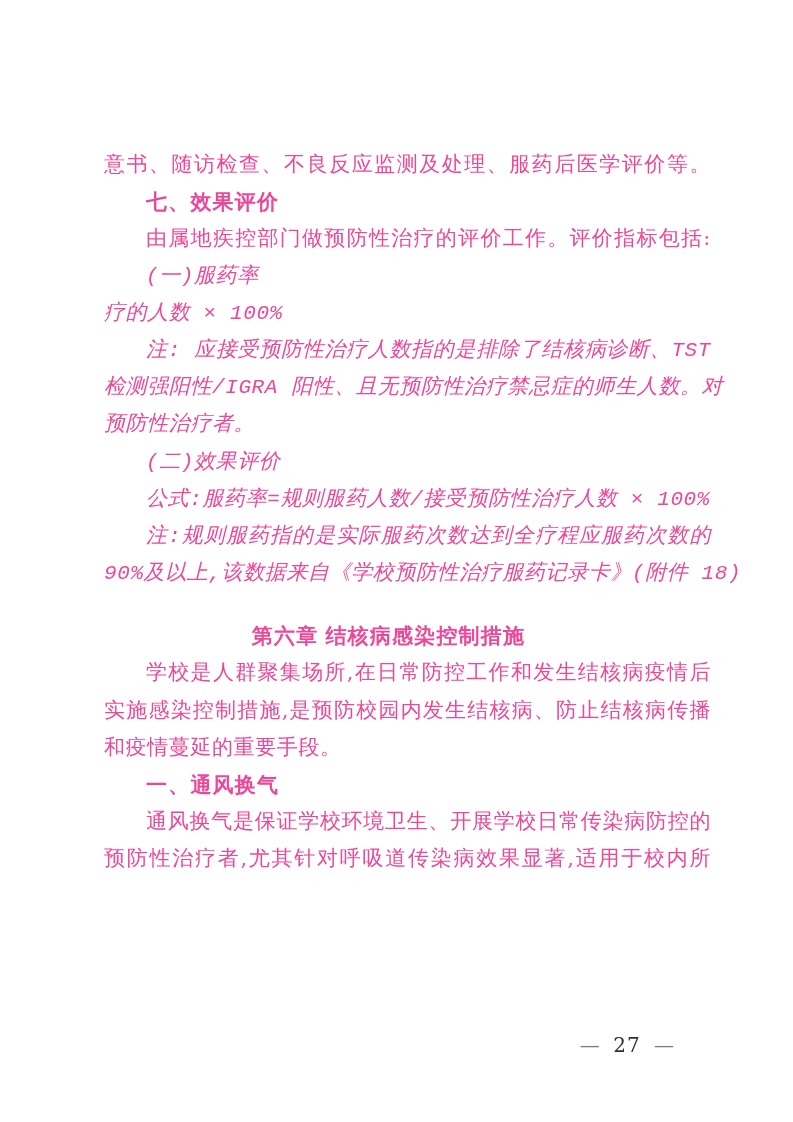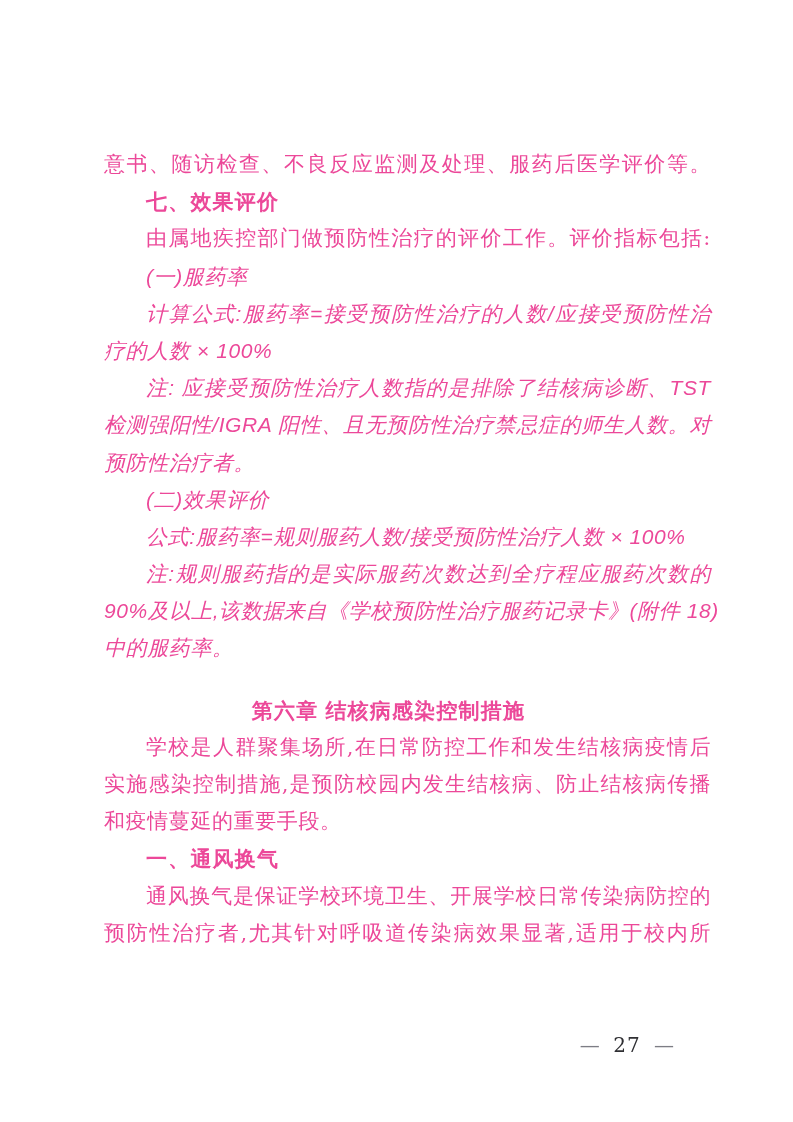--- a/index.html
+++ b/index.html
@@ -28,21 +28,21 @@
   }
   
   .fill {
     text-align: justify;
     text-align-last: justify;
   }
   .indent { text-indent: 42px; }
   
   .f-fangsong { font-family: "DejaVu Serif", serif; }
   
-  .f-kaiti { font-family: Liberation Sans, sans-serif; font-style: italic; }
+  .f-kaiti { font-family: Liberation Mono, monospace; font-style: italic; }
   
   .f-heiti-bold {
     font-family: "Liberation Sans", sans-serif;
     font-weight: 700;
     letter-spacing: 1.2px;
   }
   .align-center {
     text-align: left;
     text-align-last: center;
     padding-right: 38px; 
@@ -68,30 +68,28 @@
 </style>
 </head>
 <body>
 
 <div class="page">
   <div class="text-column">
       <div class="line f-fangsong fill">意书、随访检查、不良反应监测及处理、服药后医学评价等。</div>
       <div class="line f-heiti-bold indent">七、效果评价</div>
       <div class="line f-fangsong fill indent">由属地疾控部门做预防性治疗的评价工作。评价指标包括:</div>
       <div class="line f-kaiti indent">(一)服药率</div>
-      <div class="line f-kaiti fill indent">计算公式:服药率=接受预防性治疗的人数/应接受预防性治</div>
       <div class="line f-kaiti">疗的人数 × 100%</div>
       <div class="line f-kaiti fill indent">注: 应接受预防性治疗人数指的是排除了结核病诊断、TST</div>
       <div class="line f-kaiti fill">检测强阳性/IGRA 阳性、且无预防性治疗禁忌症的师生人数。对</div>
       <div class="line f-kaiti">预防性治疗者。</div>
       <div class="line f-kaiti indent">(二)效果评价</div>
       <div class="line f-kaiti indent">公式:服药率=规则服药人数/接受预防性治疗人数 × 100%</div>
       <div class="line f-kaiti fill indent">注:规则服药指的是实际服药次数达到全疗程应服药次数的</div>
       <div class="line f-kaiti fill">90%及以上,该数据来自《学校预防性治疗服药记录卡》(附件 18)</div>
-      <div class="line f-kaiti">中的服药率。</div>
       <div class="line f-heiti-bold align-center">第六章 结核病感染控制措施</div>
       <div class="line f-fangsong fill indent">学校是人群聚集场所,在日常防控工作和发生结核病疫情后</div>
       <div class="line f-fangsong fill">实施感染控制措施,是预防校园内发生结核病、防止结核病传播</div>
       <div class="line f-fangsong">和疫情蔓延的重要手段。</div>
       <div class="line f-heiti-bold indent">一、通风换气</div>
       <div class="line f-fangsong fill indent">通风换气是保证学校环境卫生、开展学校日常传染病防控的</div>
       <div class="line f-fangsong fill">预防性治疗者,尤其针对呼吸道传染病效果显著,适用于校内所</div>
     </div>
   <div class="footer">
     <span class="dash">—</span>

